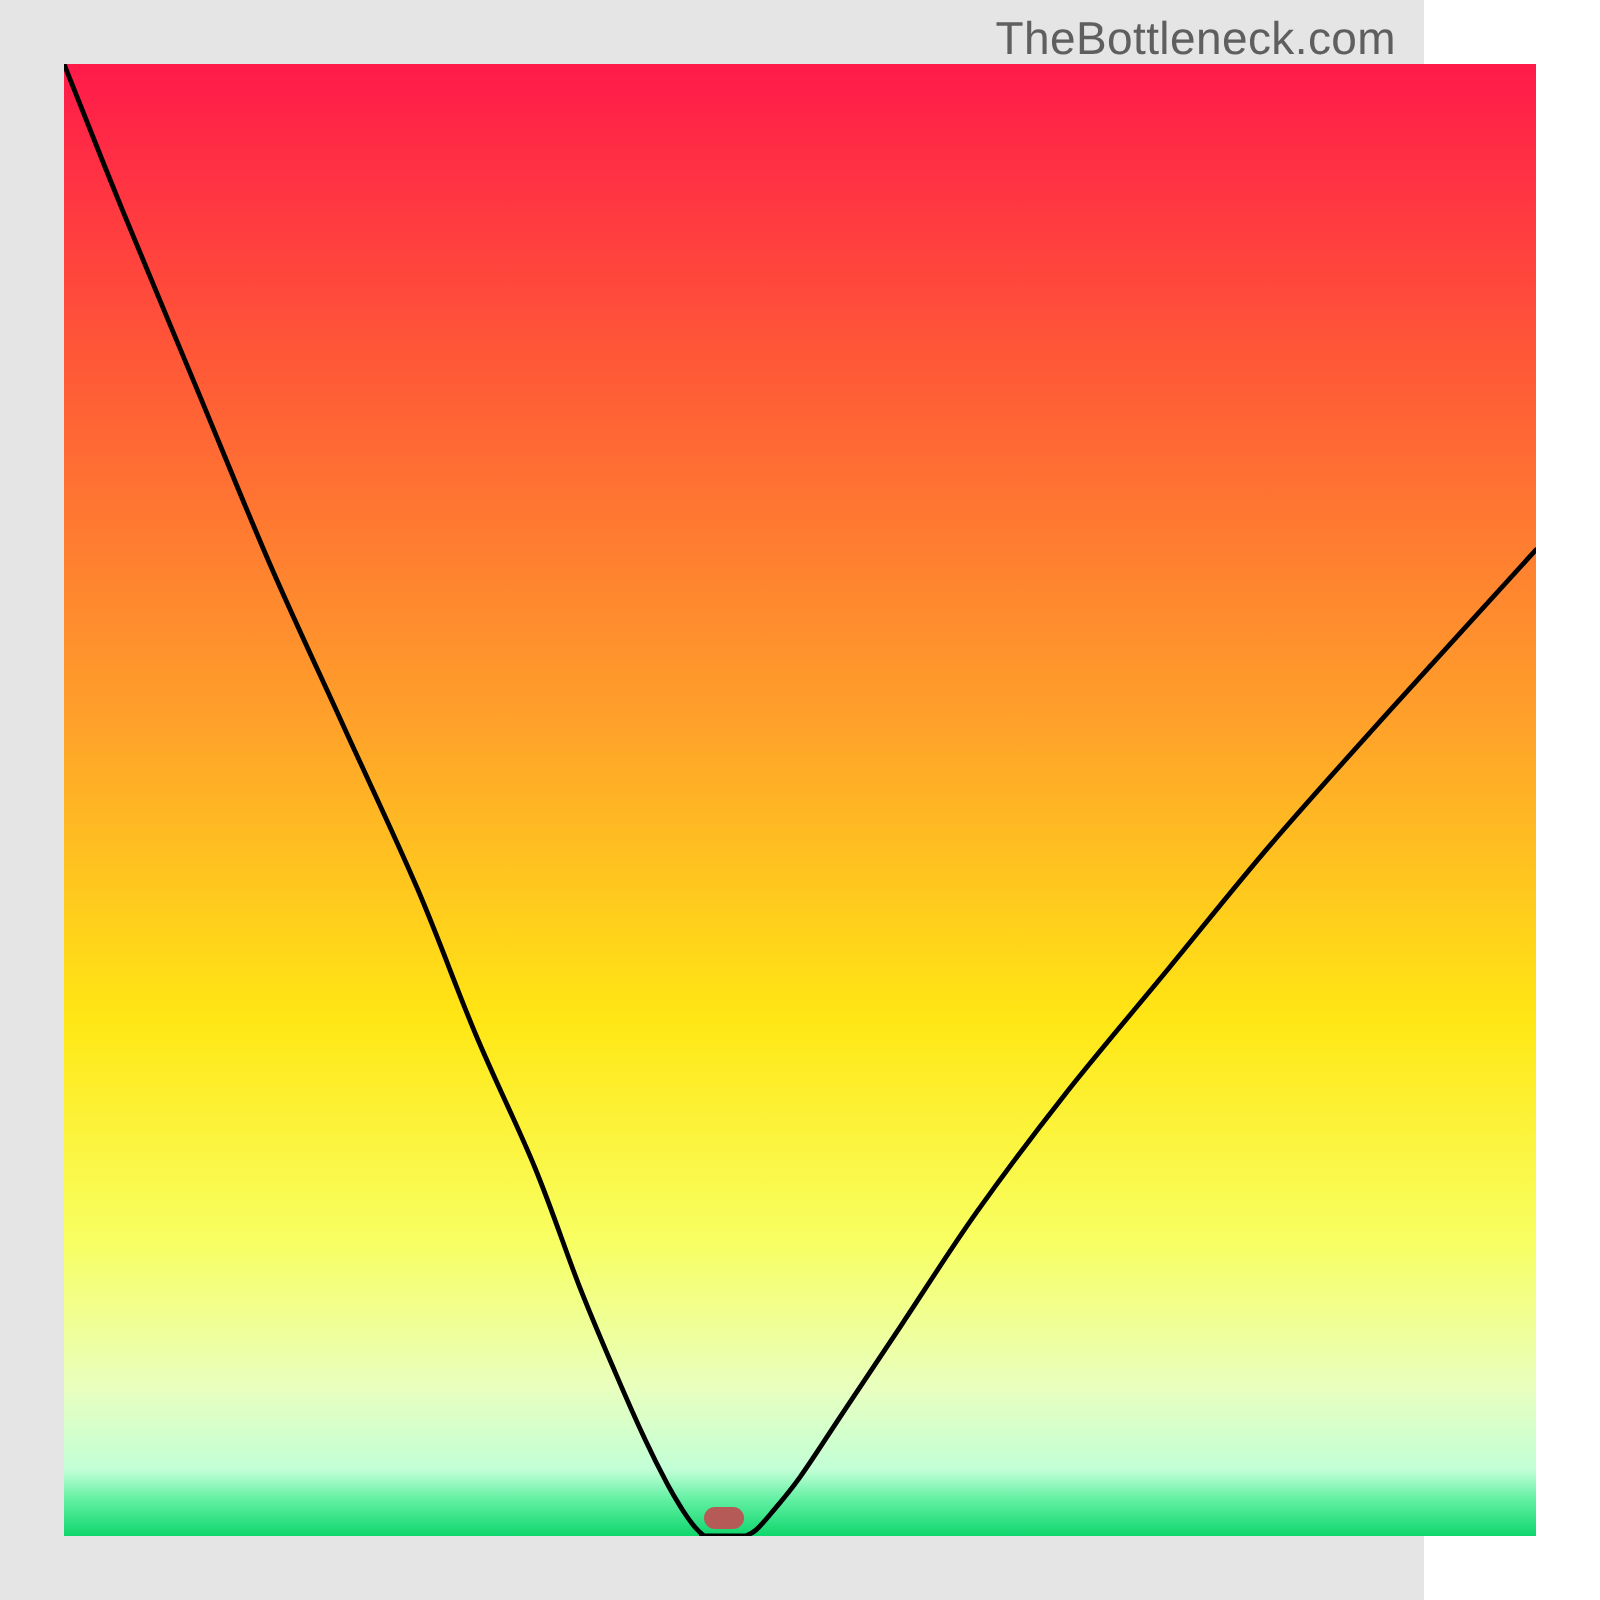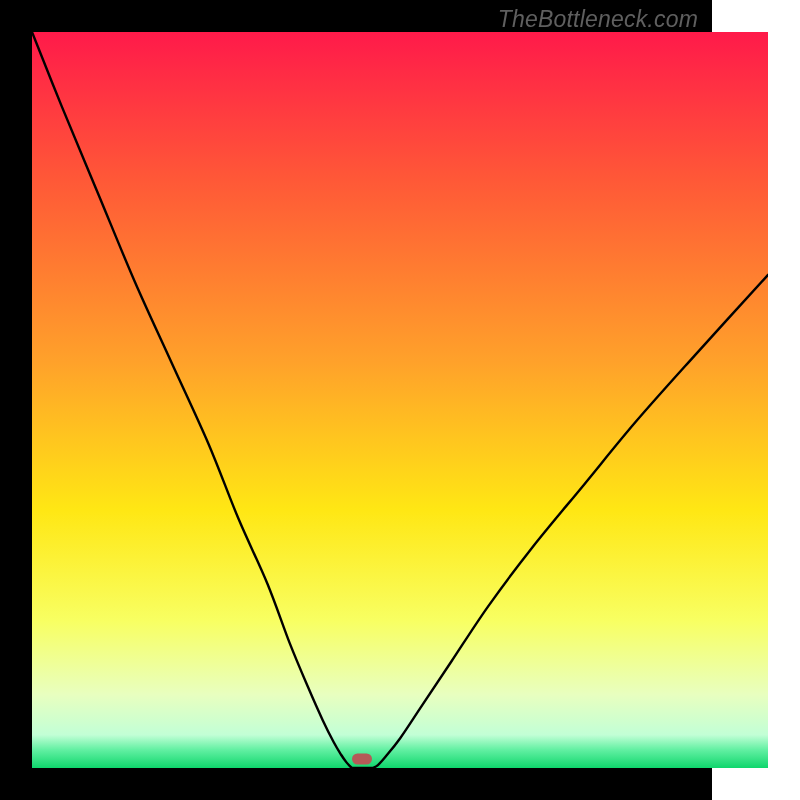--- a/index.html
+++ b/index.html
@@ -6,23 +6,22 @@
   body {
     width: 800px;
     height: 800px;
     background: #fff;
     font-family: Arial, sans-serif;
     overflow: hidden;
   }
   .frame {
     width: 712px;
     height: 800px;
-    background: #000000;
+    background: #e5e5e5;
     position: relative;
-    font-style: italic;
   }
   .plot-area {
     position: absolute;
     left: 32px;
     top: 32px;
     width: 736px;
     height: 736px;
     overflow: hidden;
   }
   .gradient-bg {

